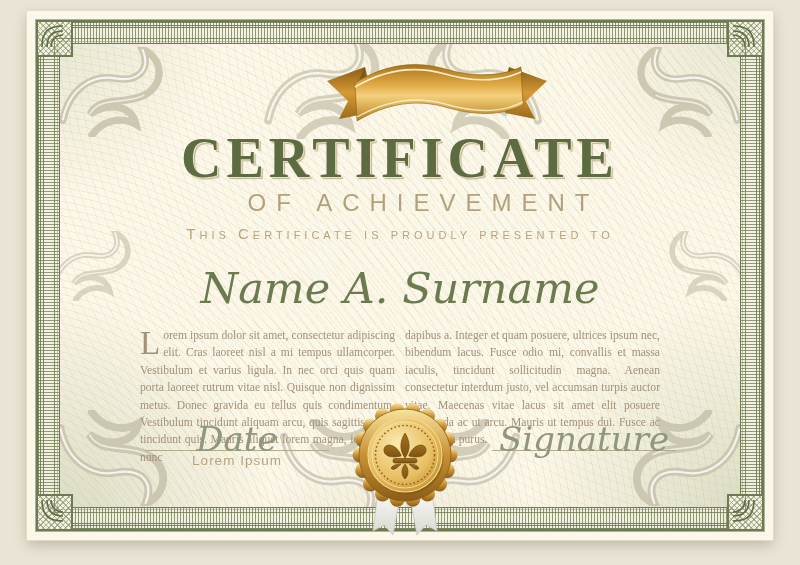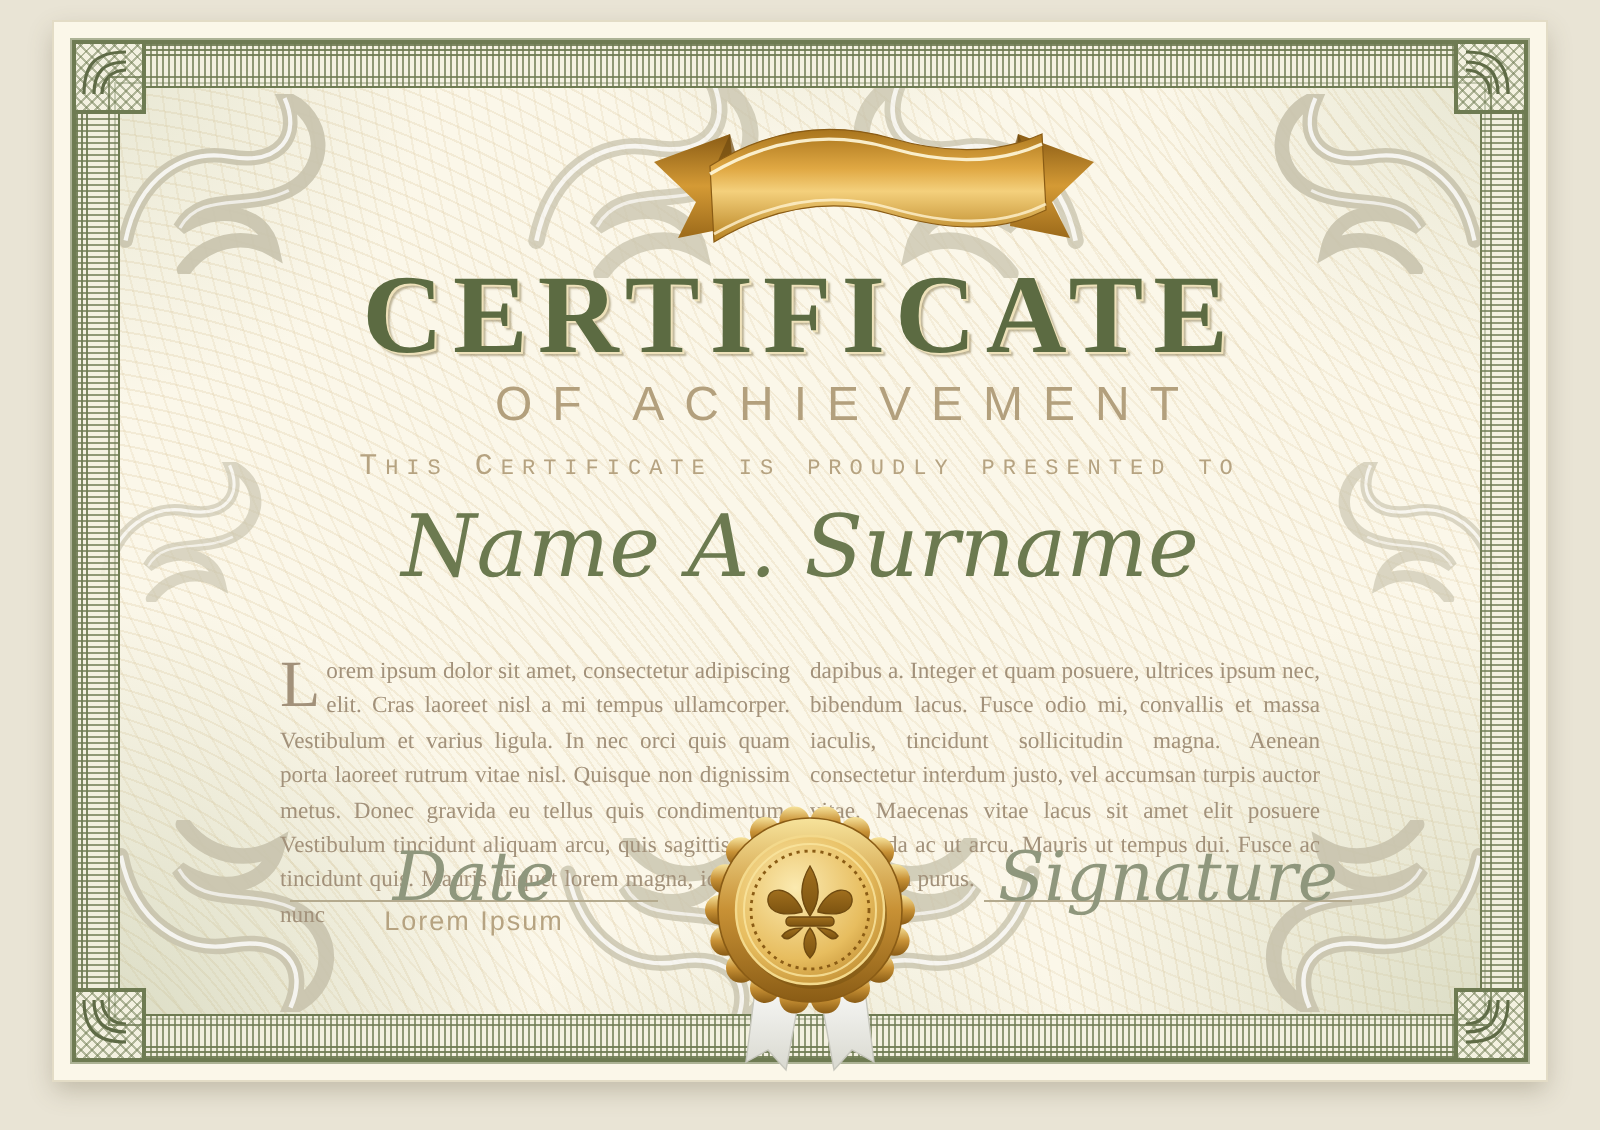--- a/index.html
+++ b/index.html
@@ -48,23 +48,23 @@
   
   .fl{position:absolute;pointer-events:none;opacity:.9;}
   .flipx{transform:scaleX(-1);} .flipy{transform:scaleY(-1);} .flipxy{transform:scale(-1,-1);}
   
   .content{position:absolute;inset:0;text-align:center;}
   .title{position:absolute;top:115px;left:0;right:0;font-family:"Liberation Serif",serif;
     font-size:56px;font-weight:bold;letter-spacing:5px;color:#5c6b42;
     text-shadow:1px 1px 0 #eee1ba, 2px 2px 1px rgba(140,125,85,.55);}
   .subtitle{position:absolute;top:178px;left:0;right:0;font-family:"Liberation Sans",sans-serif;
     font-size:24px;color:#b3a07d;letter-spacing:10px;margin-left:47px;}
-  .presented{position:absolute;top:214px;left:0;right:0;font-family:Liberation Mono, monospace;
+  .presented{position:absolute;top:214px;left:0;right:0;font-family:Liberation Sans, sans-serif;
     font-variant:small-caps;font-size:15px;color:#b6a381;letter-spacing:4px;}
-  .name{position:absolute;top:238px;left:0;right:0;font-family:"DejaVu Serif",serif;
+  .name{position:absolute;top:252px;left:0;right:0;font-family:"DejaVu Serif",serif;
     font-style:italic;font-size:43px;color:#6c7a50;}
   .body-cols{position:absolute;top:316px;left:113px;width:520px;display:flex;gap:10px;text-align:justify;}
   .col{flex:1;font-size:11.6px;line-height:1.5;color:#a2917a;font-family:"Liberation Serif",serif;}
   .dropcap{float:left;font-size:33px;line-height:.85;padding:2px 3px 0 0;color:#a2917a;}
   .sig-block{position:absolute;width:196px;text-align:center;}
   .date-block{left:112px;top:408px;} .signature-block{left:459px;top:408px;}
   .script-label{font-family:"DejaVu Serif",serif;font-style:italic;font-size:34px;color:#8f977d;
     margin-bottom:-9px;position:relative;z-index:2;}
   .rule{height:1px;background:#b4aa8e;margin:0 6px;}
   .sub-label{font-family:"Liberation Sans",sans-serif;font-size:13.5px;color:#b6a381;letter-spacing:1px;margin-top:2px;}

